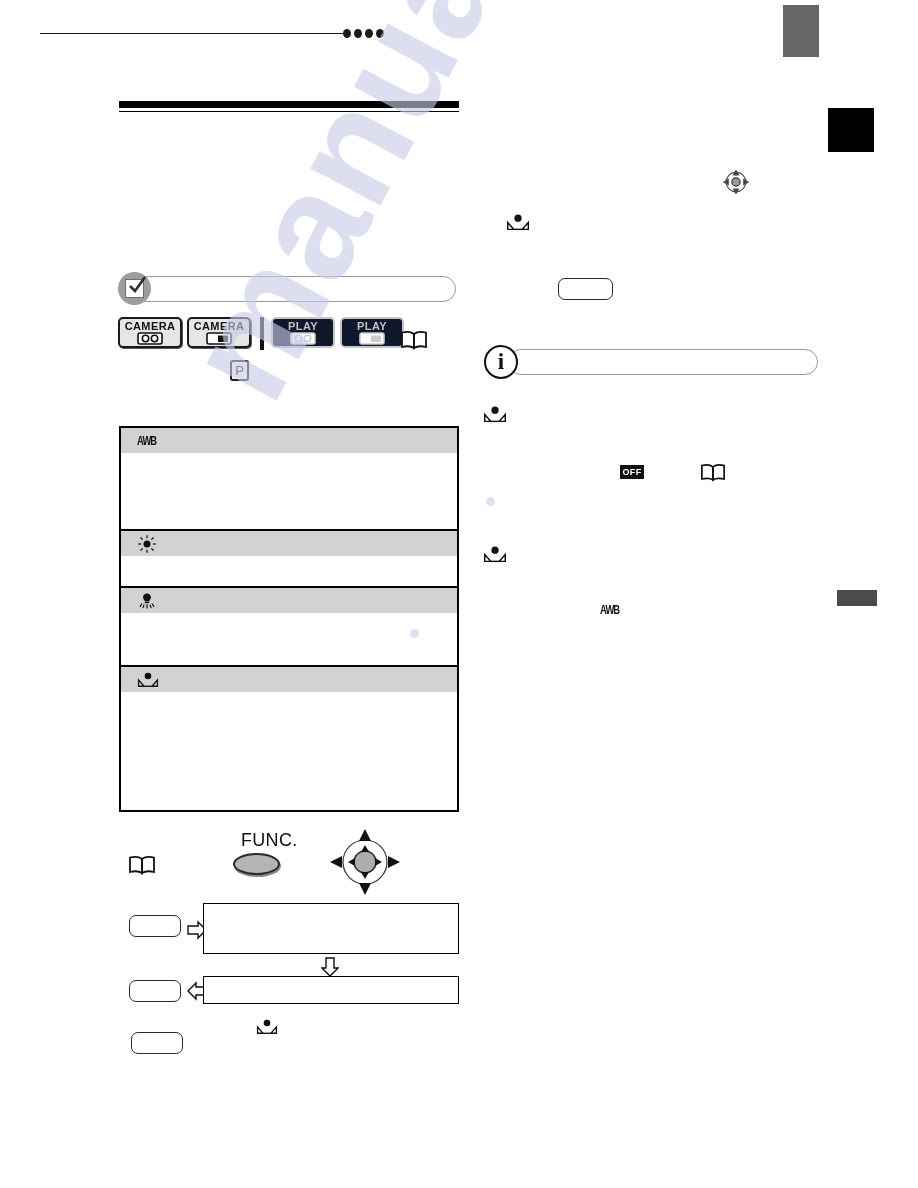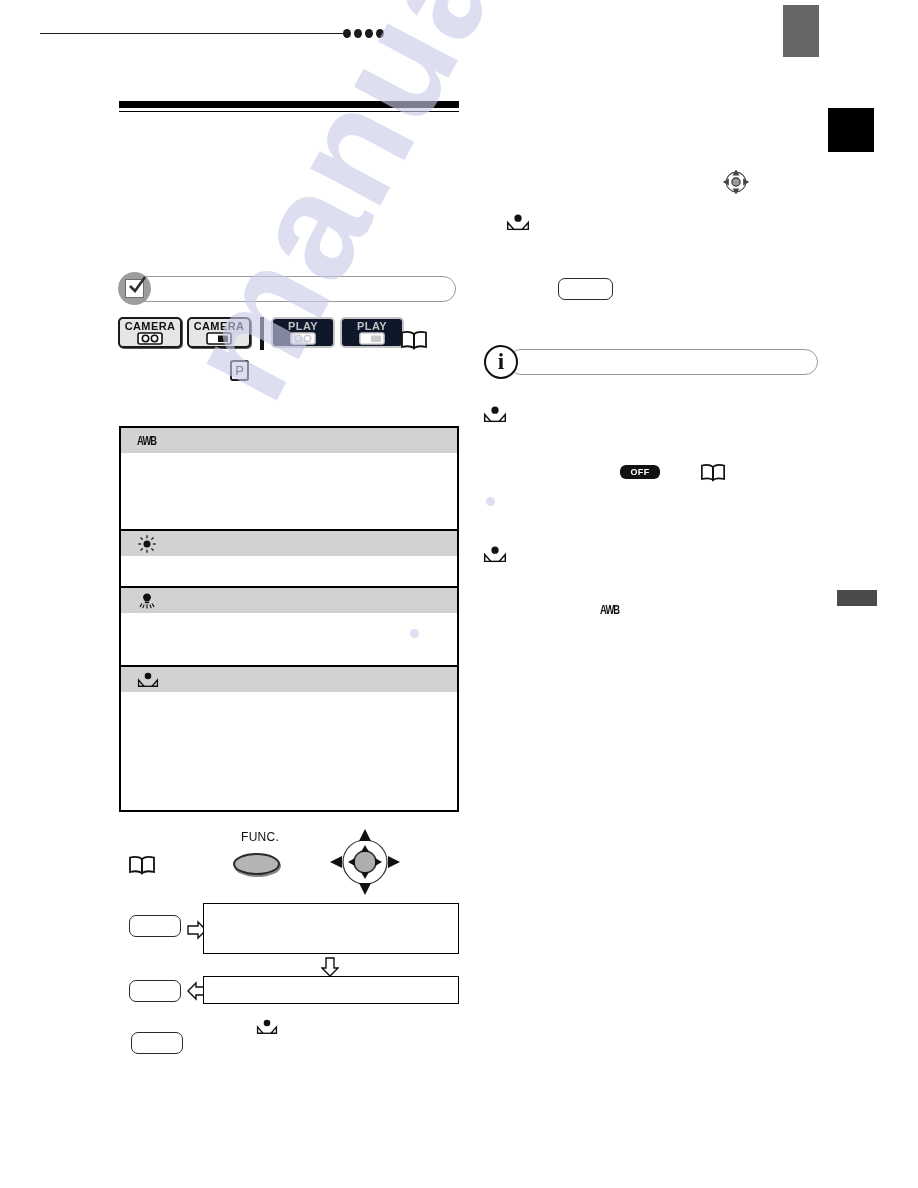--- a/index.html
+++ b/index.html
@@ -282,21 +282,21 @@
     color: #111111;
     padding: 4px 14px;
     line-height: 14px;
   }
 
   
   .func-label {
     position: absolute;
     left: 241px;
     top: 830px;
-    font-size: 12px;
+    font-size: 18px;
     color: #111111;
     letter-spacing: .3px;
   }
   .func-btn {
     position: absolute;
     left: 233px;
     top: 853px;
     width: 47px;
     height: 22px;
     border-radius: 50%;
@@ -333,23 +333,23 @@
     height: 20px;
   }
 
   
   .icon-abs { position: absolute; }
 
   .off-badge {
     position: absolute;
     left: 620px;
     top: 465px;
-    width: 40px;
+    width: 24px;
     height: 14px;
-    border-radius: 6px;
+    border-radius: 0;
     background: #111111;
     color: #ffffff;
     font-family: "Liberation Sans", sans-serif;
     font-weight: bold;
     font-size: 9px;
     letter-spacing: .3px;
     display: flex;
     align-items: center;
     justify-content: center;
   }

